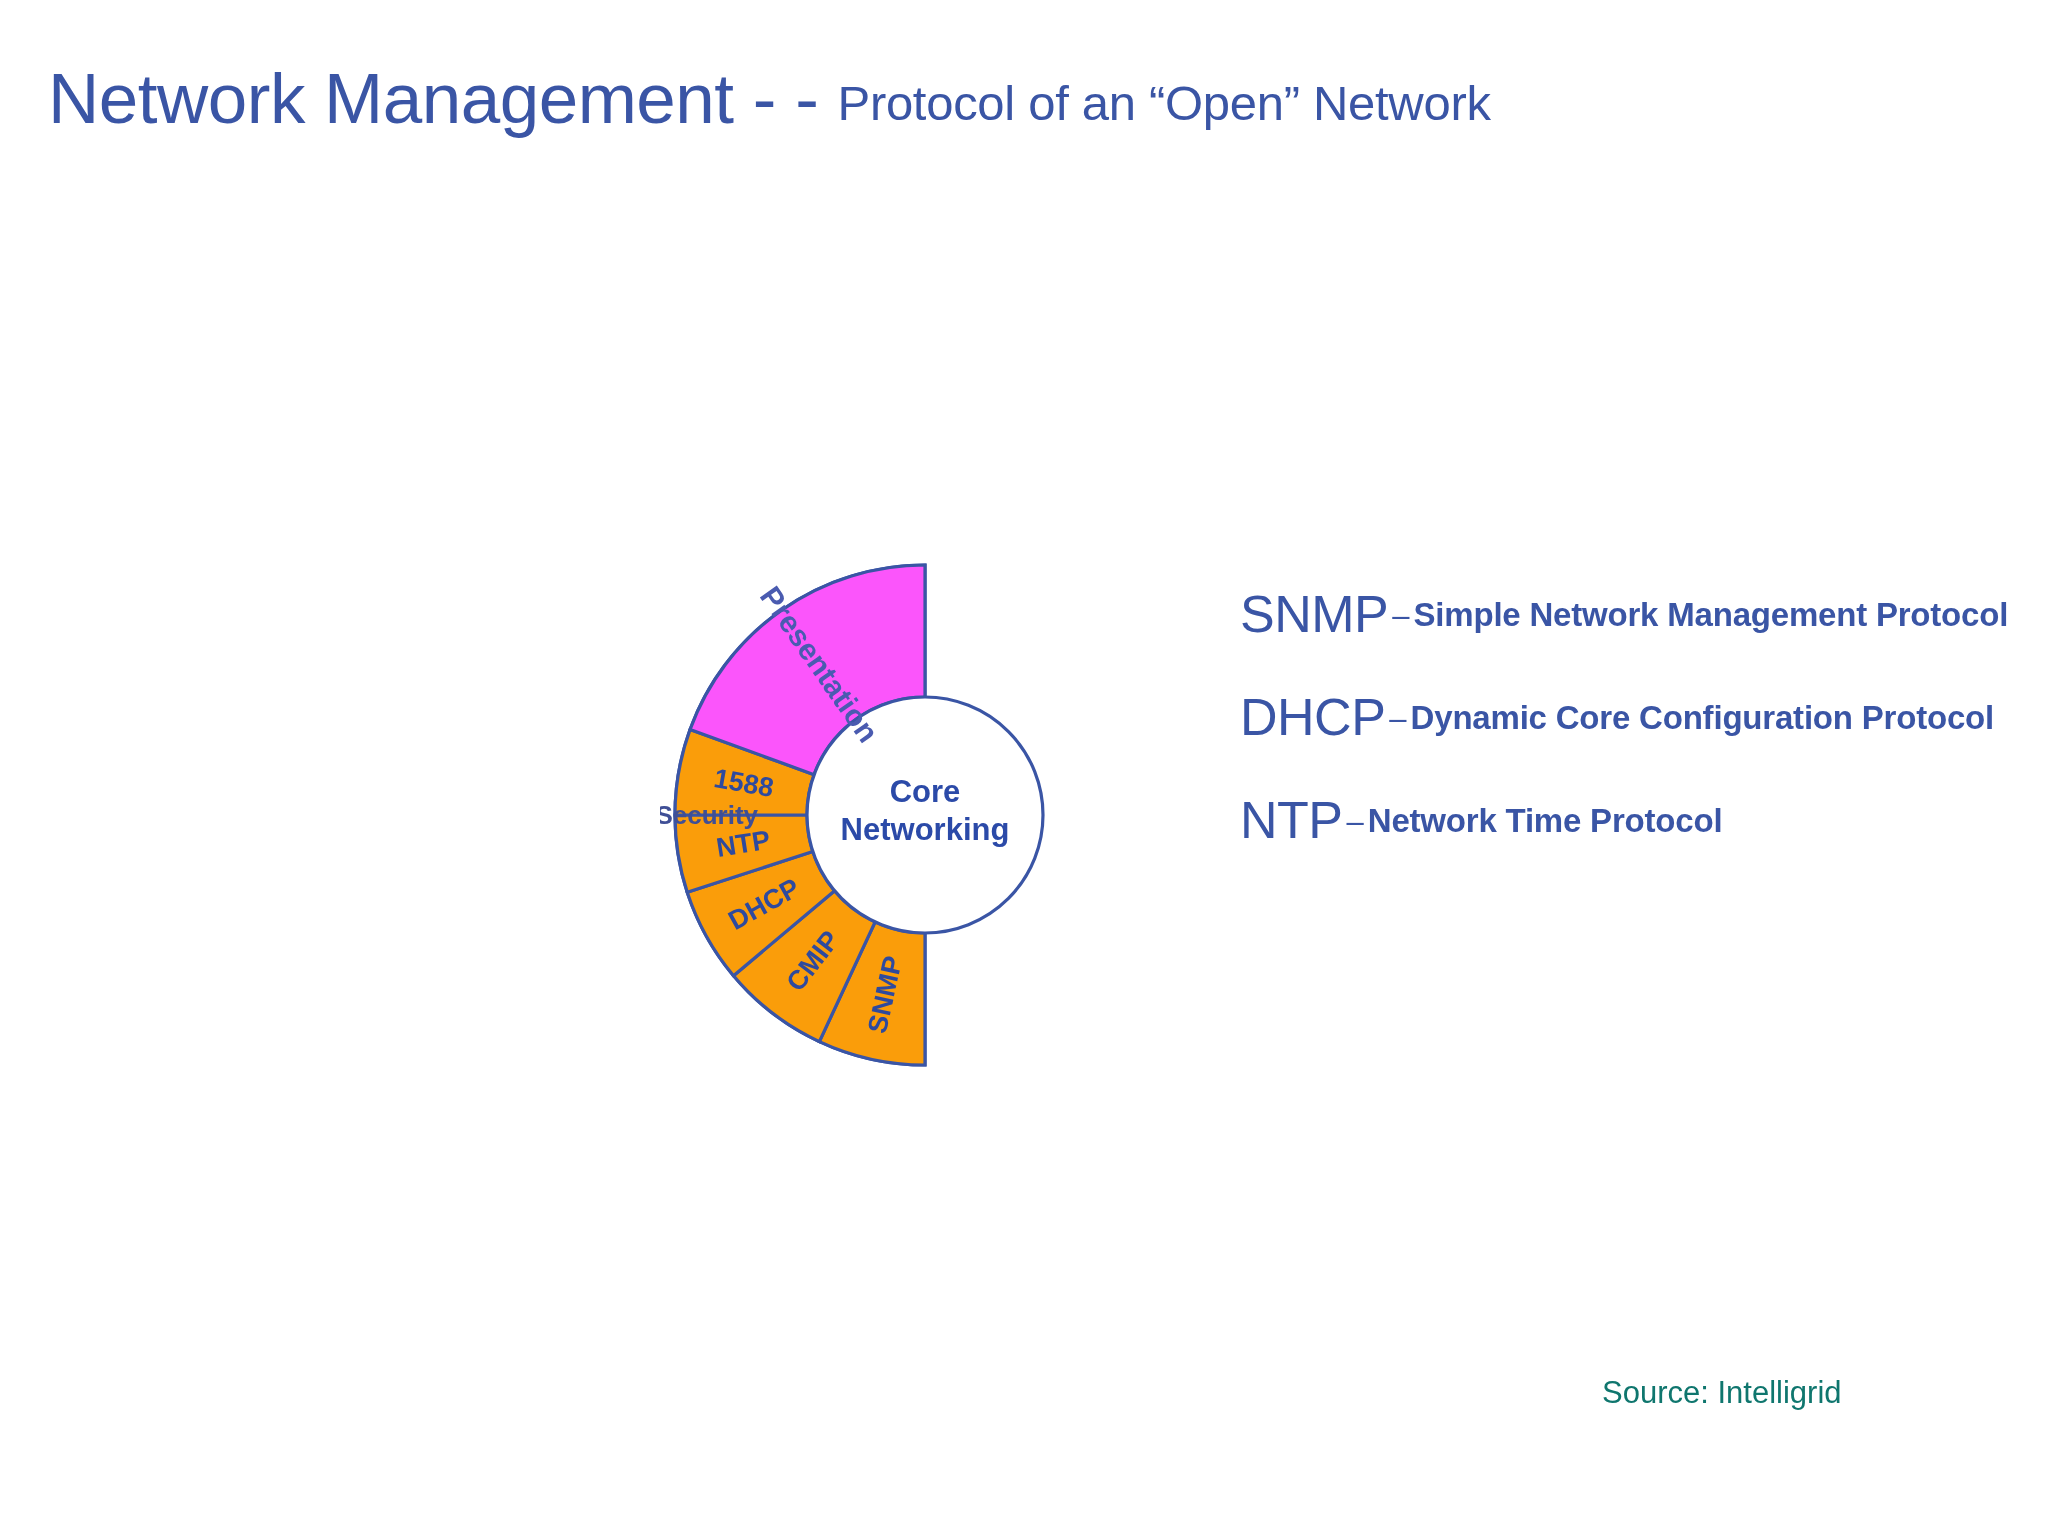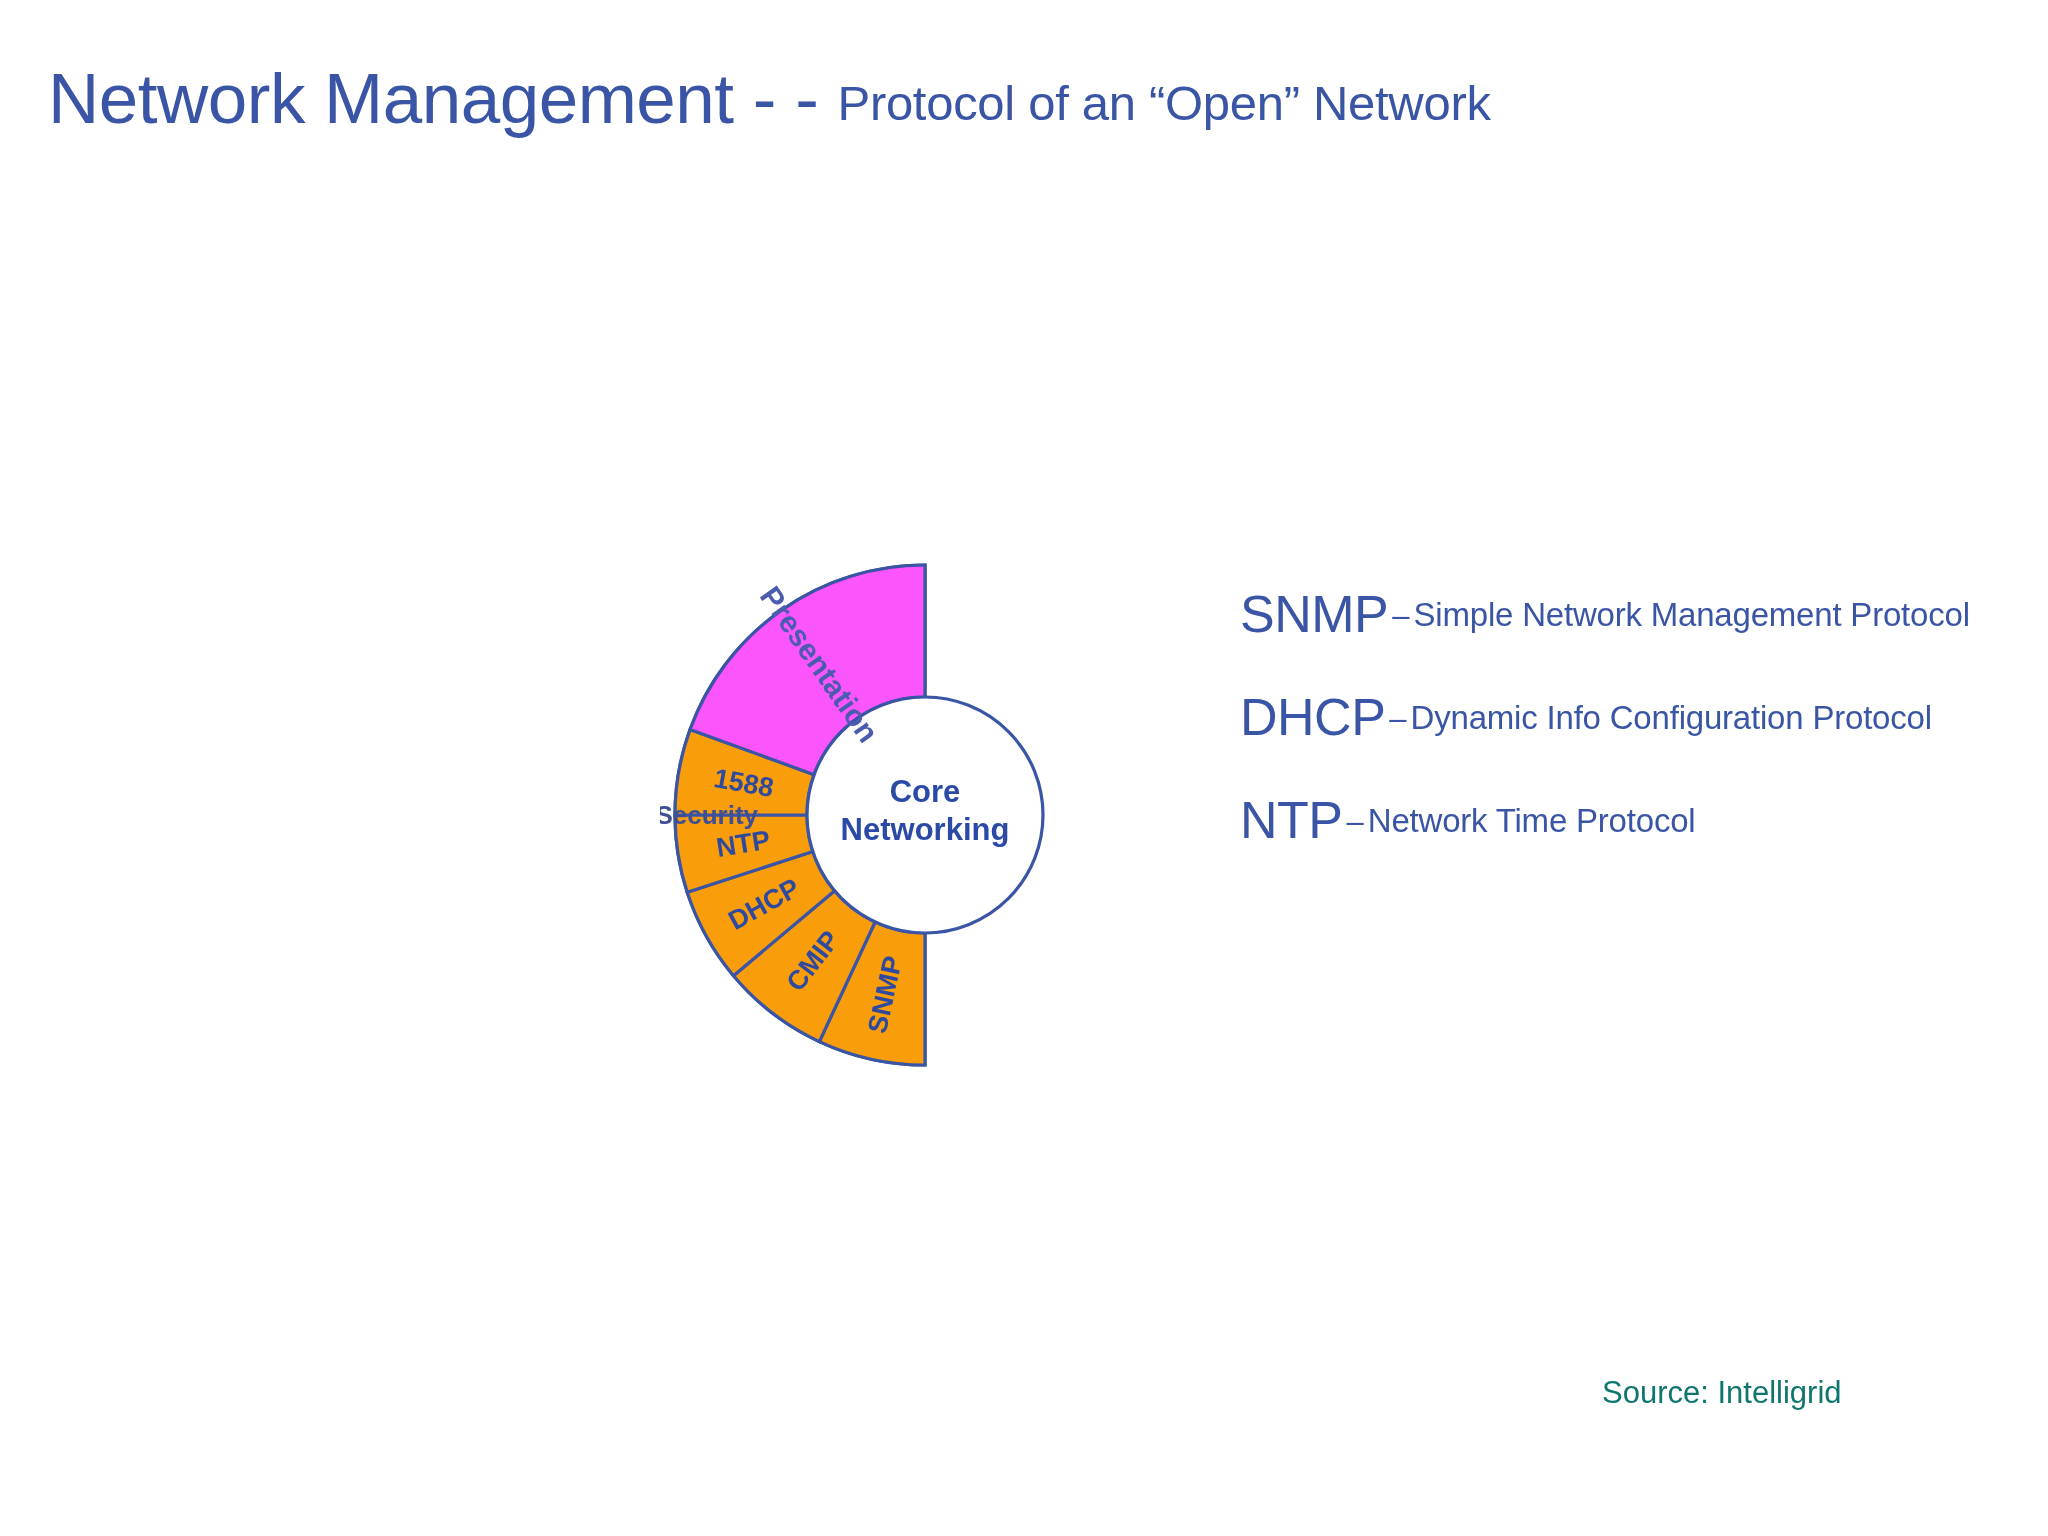--- a/index.html
+++ b/index.html
@@ -87,21 +87,21 @@
   }
   .legend-dash {
     font-size: 31px;
     font-weight: 400;
     position: relative;
     top: -6px;
     padding: 0 4px;
   }
   .legend-desc {
     font-size: 33px;
-    font-weight: 400;
+    font-weight: 700;
     position: relative;
     top: -6px;
     letter-spacing: -0.2px;
   }
 
   
   #source-note {
     position: absolute;
     left: 1602px;
     top: 1375px;
@@ -145,17 +145,17 @@
         <text x="104.06997388635119" y="354.20497012532604" class="wedge-label proto-label" fill="#2e4a9e" transform="rotate(-29 104.06997388635119 354.20497012532604)">DHCP</text>
         <text x="83.26534533049468" y="293.7839415674025" class="wedge-label proto-label" fill="#2e4a9e" transform="rotate(-9 83.26534533049468 293.7839415674025)">NTP</text>
         <text x="83.79537344575371" y="233.04873530928478" class="wedge-label proto-label" fill="#2e4a9e" transform="rotate(10 83.79537344575371 233.04873530928478)">1588</text>
         <text x="159.46193571140748" y="114.27602385082554" class="wedge-label presentation-label" fill="#4a5bb0" transform="rotate(55 159.46193571140748 114.27602385082554)">Presentation</text>
       </g>
   </svg>
 </div>
 
 <div id="legend">
     <div class="legend-row"><span class="legend-abbr">SNMP</span><span class="legend-dash">–</span><span class="legend-desc">Simple Network Management Protocol</span></div>
-    <div class="legend-row"><span class="legend-abbr">DHCP</span><span class="legend-dash">–</span><span class="legend-desc">Dynamic Info Configuration Protocol</span></div>
+    <div class="legend-row"><span class="legend-abbr">DHCP</span><span class="legend-dash">–</span><span class="legend-desc">Dynamic Core Configuration Protocol</span></div>
     <div class="legend-row"><span class="legend-abbr">NTP</span><span class="legend-dash">–</span><span class="legend-desc">Network Time Protocol</span></div>
   </div>
 
 <div id="source-note">Source: Intelligrid</div>
 
 </body></html>

